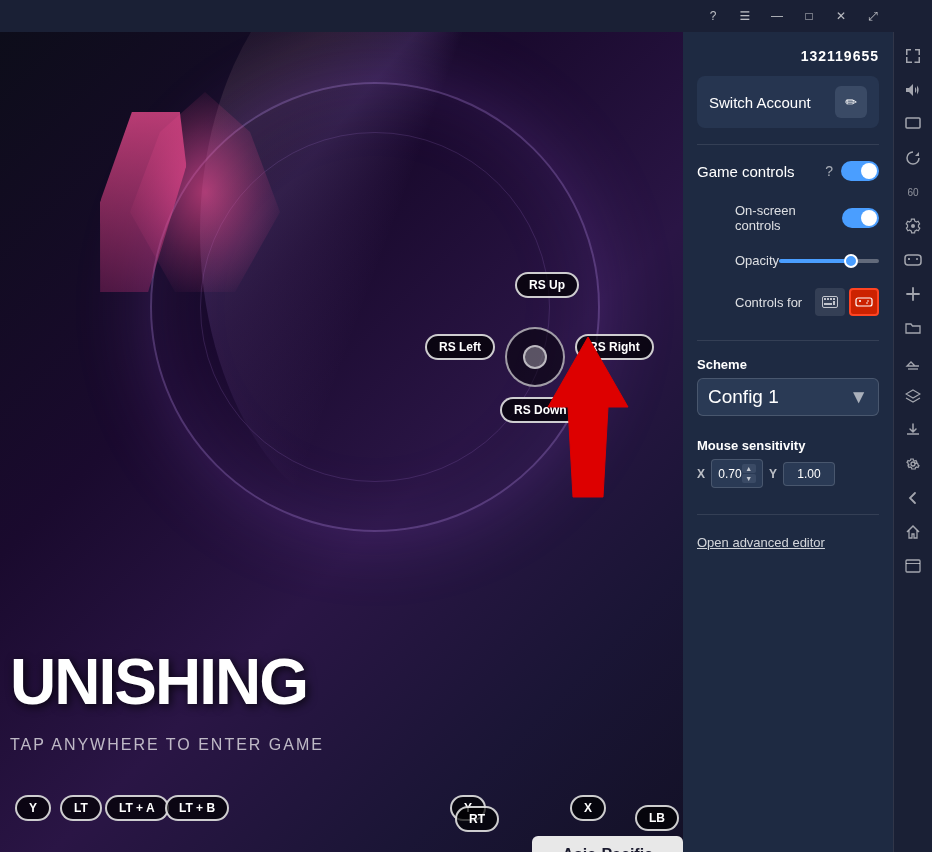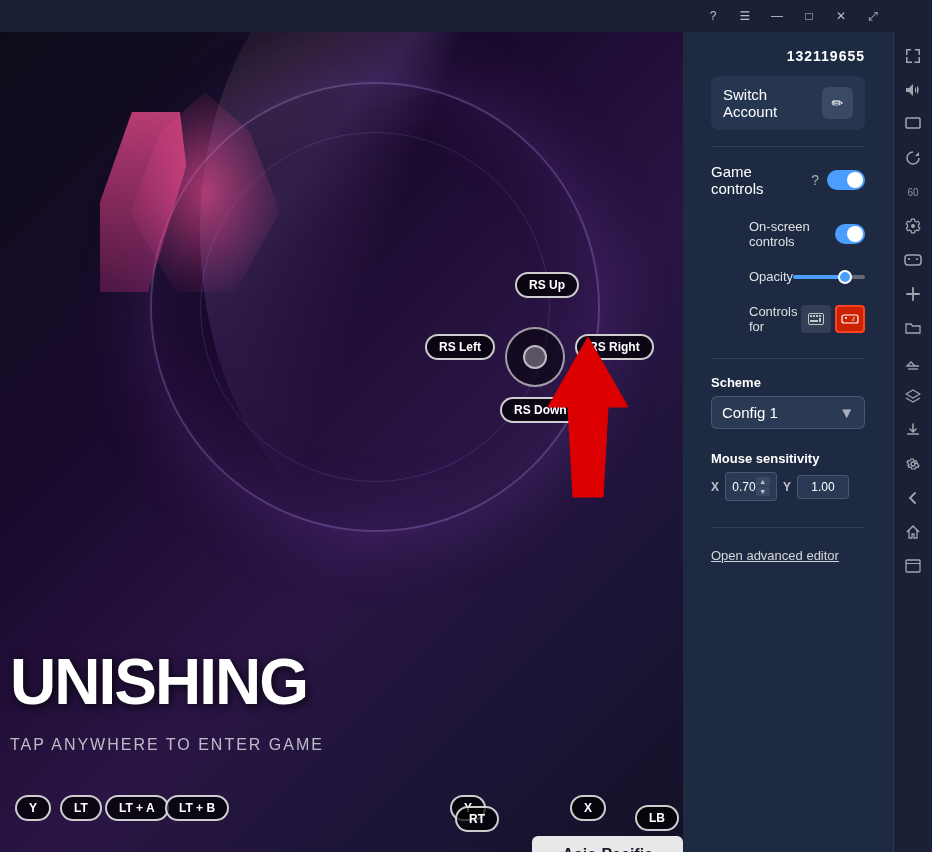--- a/index.html
+++ b/index.html
@@ -218,21 +218,21 @@
     }
 
     
     #side-panel {
       position: absolute;
       right: 39px;
       top: 32px;
       width: 210px;
       background: #1e2a42;
       height: 820px;
-      padding: 16px 28px;
+      padding: 16px 14px;
       display: flex;
       flex-direction: column;
       gap: 12px;
     }
 
     .panel-id {
       text-align: right;
       color: white;
       font-size: 14px;
       font-weight: 600;
@@ -390,21 +390,21 @@
       margin-bottom: 6px;
     }
 
     .scheme-select {
       width: 100%;
       background: #2a3a55;
       border: 1px solid rgba(255,255,255,0.15);
       border-radius: 6px;
       padding: 7px 10px;
       color: white;
-      font-size: 15px;
+      font-size: 19px;
       margin-bottom: 10px;
       cursor: pointer;
     }
 
     
     .sensitivity-label {
       color: white;
       font-size: 13px;
       font-weight: 600;
       margin-bottom: 6px;

